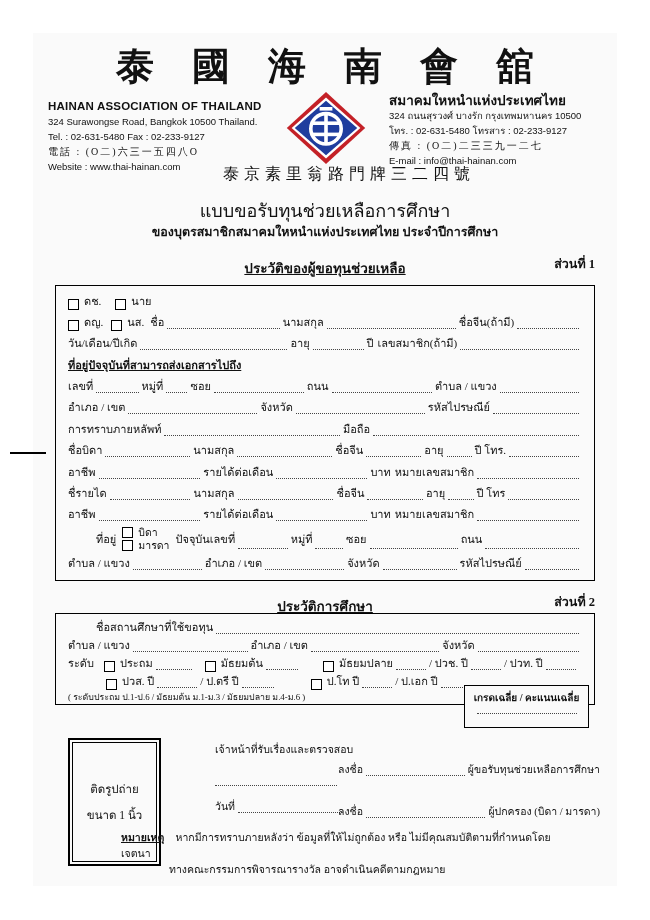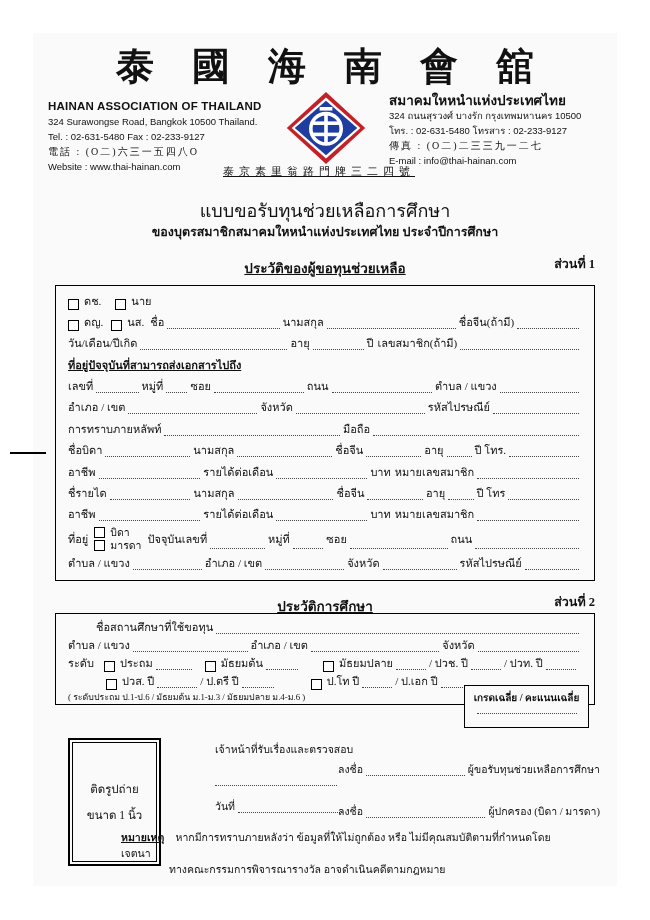--- a/index.html
+++ b/index.html
@@ -13,22 +13,22 @@
               font-size:38px; font-weight:bold; letter-spacing:38px; padding-left:38px;
               font-family:"Liberation Serif","DejaVu Serif",serif; white-space:nowrap; }
   .hdr-left { position:absolute; left:15px; top:66px; width:230px; font-size:9.5px;
               font-family:"Liberation Sans","DejaVu Sans",sans-serif; line-height:15px; }
   .hdr-left .org { font-size:11.5px; font-weight:bold; letter-spacing:0.2px; }
   .hdr-left .cnline { font-family:"Liberation Serif","DejaVu Serif",serif; letter-spacing:2px; font-size:10px; }
   .hdr-right { position:absolute; left:356px; top:60px; width:222px; font-size:9.5px;
                font-family:"Liberation Sans","DejaVu Sans",sans-serif; line-height:15px; }
   .hdr-right .orgth { font-size:13.5px; font-weight:bold; }
   .hdr-right .cnline { font-family:"Liberation Serif","DejaVu Serif",serif; letter-spacing:2px; font-size:10px; }
-  .cn-addr { position:absolute; left:190px; top:131px; width:210px; text-align:left;
-             font-size:11px; letter-spacing:5px; white-space:nowrap;text-decoration:underline; }
+  .cn-addr { position:absolute; left:190px; top:131px; width:210px; text-align:right;
+             font-size:16px; letter-spacing:5px; white-space:nowrap; }
   .logo { position:absolute; left:253px; top:58px; width:80px; height:74px; }
 
   
   .ftitle  { position:absolute; top:163px; left:0; width:100%; text-align:center;
              font-size:18px; font-weight:normal; }
   .fsub    { position:absolute; top:189px; left:0; width:100%; text-align:center;
              font-size:12.5px; font-weight:bold; }
 
   .sec-head-row { position:absolute; left:0; width:100%; }
   .sec-head { display:block; width:100%; text-align:center; font-size:13.5px;
@@ -238,21 +238,21 @@
       <span class="lbl">อาชีพ</span>
       <span class="dl" style="flex-grow:1.9;"></span>
       <span class="lbl">รายได้ต่อเดือน</span>
       <span class="dl" style="flex-grow:1.7;"></span>
       <span class="lbl">บาท</span>
       <span style="width:4px;"></span>
       <span class="lbl">หมายเลขสมาชิก</span>
       <span class="dl" style="flex-grow:1.9;"></span>
     </div>
 
-    <div class="row" style="align-items:center;">
+    <div class="row" style="align-items:center;margin-left:28px;">
       <span class="lbl">ที่อยู่</span>
       <span class="cb-stack">
         <span class="opt">
           <span class="cb"></span>
           <span>บิดา</span>
         </span>
         <span class="opt">
           <span class="cb"></span>
           <span>มารดา</span>
         </span>

